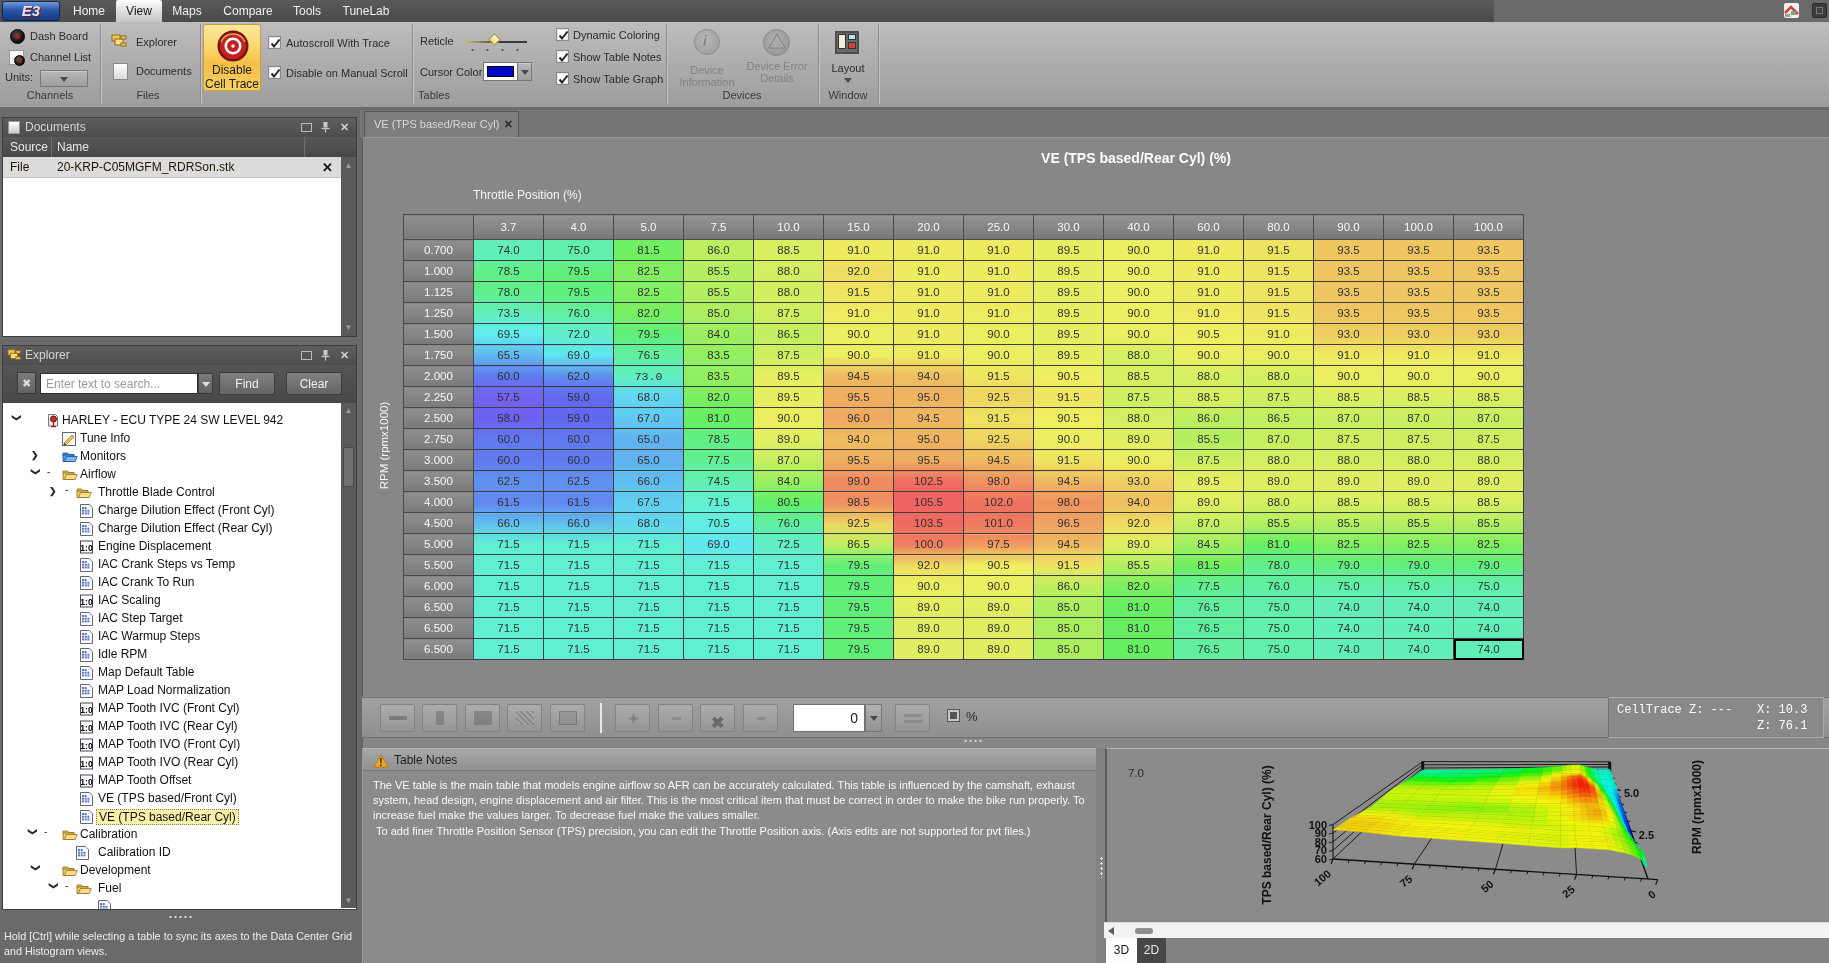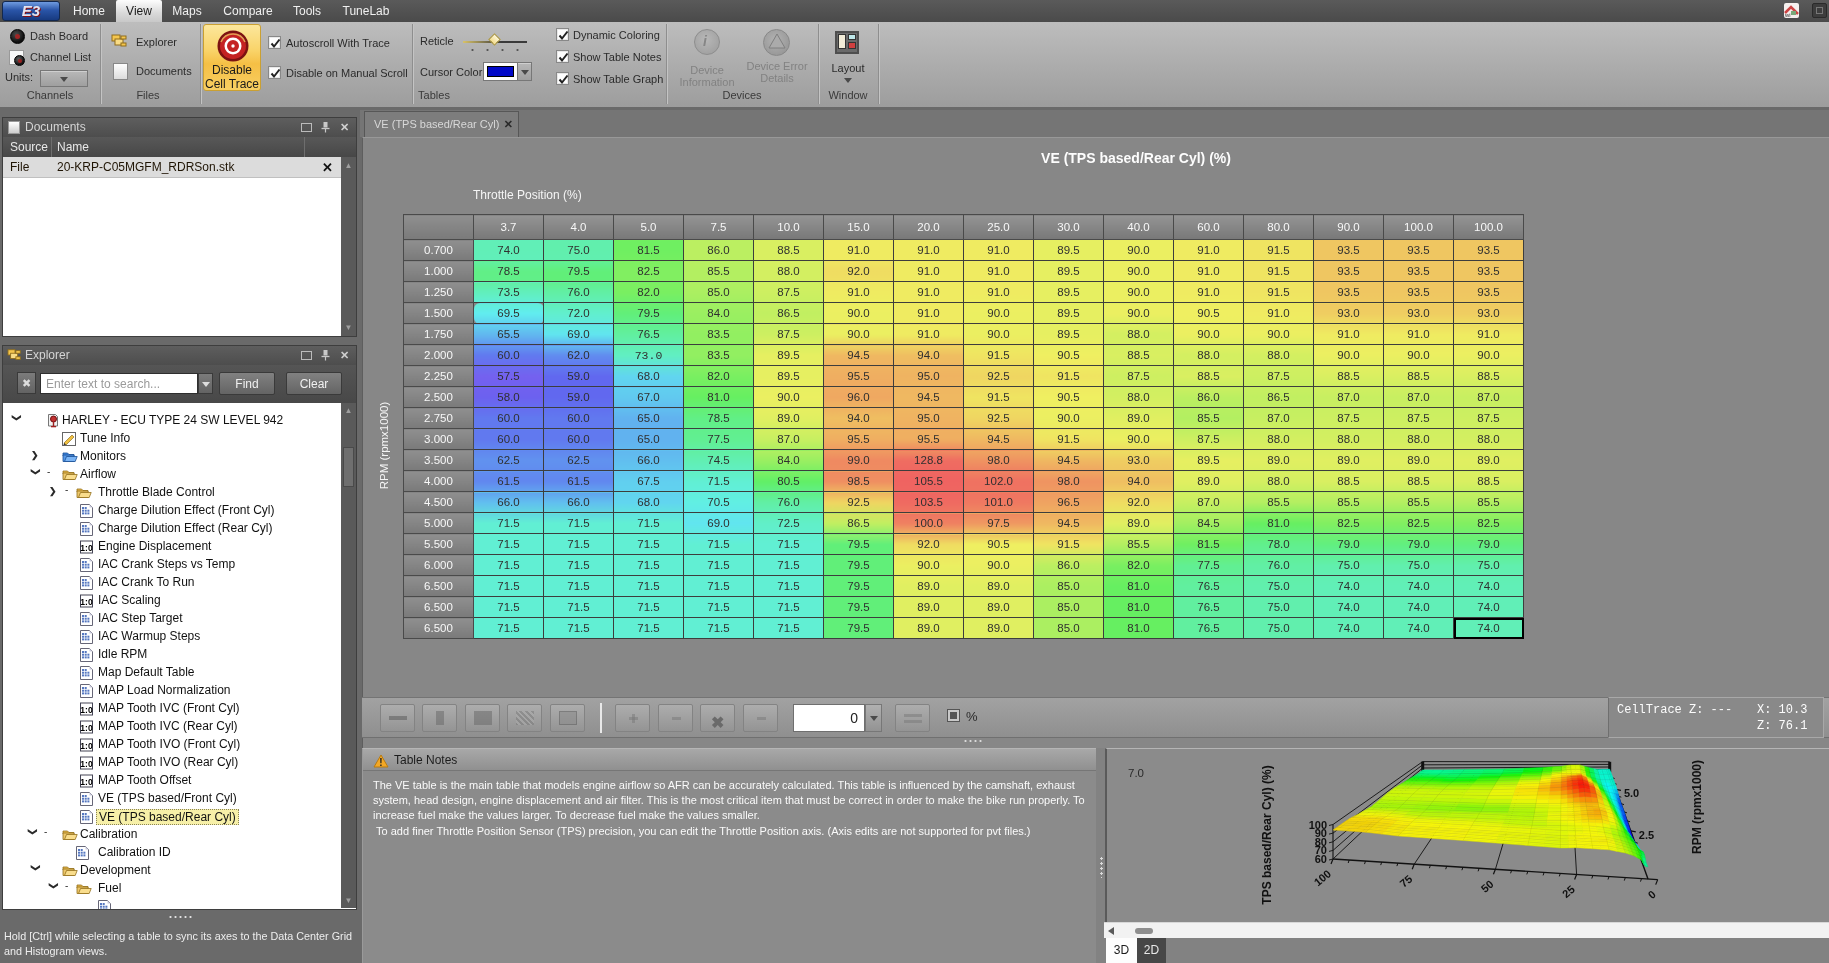--- a/index.html
+++ b/index.html
@@ -1,18 +1,18 @@
 <!DOCTYPE html>
 <html><head><meta charset="utf-8"><style>
 *{margin:0;padding:0;box-sizing:border-box}
 html,body{width:1829px;height:963px;overflow:hidden;font-family:"Liberation Sans",sans-serif}
 #root{position:relative;width:1829px;height:963px;background:#6a6a6a}
 .abs{position:absolute}
 
-#titlebar{position:absolute;left:0;top:0;width:1829px;height:22px;background:linear-gradient(180deg,#5a5a5a,#4a4a4a)}
+#titlebar{position:absolute;left:0;top:0;width:1494px;height:22px;background:linear-gradient(180deg,#5a5a5a,#4a4a4a)}
 #logo{position:absolute;left:2px;top:1px;width:58px;height:20px;background:linear-gradient(180deg,#6f9be0,#2a55a8 45%,#173a80);border-radius:3px;border:1px solid #12284f;color:#e3e3ef;font-weight:bold;font-style:italic;font-size:15px;text-align:center;line-height:18px;text-shadow:1px 1px 0 #8a1010}
 .ttab{position:absolute;top:0;height:22px;color:#f0f0f0;font-size:12px;line-height:22px;text-align:center}
 #vtab{position:absolute;left:116px;top:0;width:46px;height:22px;background:linear-gradient(180deg,#fdfdfd,#d9d9d9 60%,#c8c8c8);color:#1a1a1a;font-size:12px;line-height:22px;text-align:center;border-radius:2px 2px 0 0}
 .tico{position:absolute;top:3px;width:15px;height:15px;border-radius:2px}
 
 #ribbon{position:absolute;left:0;top:22px;width:1829px;height:85px;background:linear-gradient(180deg,#bdbdbd,#ababab 55%,#9d9d9d)}
 .gdiv{position:absolute;top:24px;width:1px;height:80px;background:#8e8e8e;box-shadow:1px 0 0 #c4c4c4}
 .glabel{position:absolute;top:89px;font-size:11px;color:#3a3a3a;text-align:center}
 .rtext{position:absolute;font-size:11px;color:#2b2b2b;white-space:nowrap}
 .cb{position:absolute;width:13px;height:13px;background:#fdfdfd;border:1px solid #888;box-shadow:0 0 0 1px #e8e8e8 inset}
@@ -664,40 +664,58 @@
           <td style="background:linear-gradient(180deg,#efeb61 0%,#efeb61 50%,#efeb61 100%);">91.0</td>
           <td style="background:linear-gradient(180deg,#e6ef61 0%,#e6ef61 50%,#e6ef61 100%);">89.5</td>
           <td style="background:linear-gradient(180deg,#ebef61 0%,#ebef61 50%,#ebef61 100%);">90.0</td>
           <td style="background:linear-gradient(180deg,#efeb61 0%,#efeb61 50%,#efeb61 100%);">91.0</td>
           <td style="background:linear-gradient(180deg,#efe461 0%,#efe461 50%,#efe461 100%);">91.5</td>
           <td style="background:linear-gradient(180deg,#efc661 0%,#efc661 50%,#efc661 100%);">93.5</td>
           <td style="background:linear-gradient(180deg,#efc661 0%,#efc661 50%,#efc661 100%);">93.5</td>
           <td style="background:linear-gradient(180deg,#efc661 0%,#efc661 50%,#efc661 100%);">93.5</td>
         </tr>
 <tr>
+          <td class="rh">1.125</td>
+          <td style="background:linear-gradient(180deg,#61ef89 0%,#61ef8c 50%,#61efa4 100%);">78.0</td>
+          <td style="background:linear-gradient(180deg,#61ef79 0%,#61ef79 50%,#61ef8e 100%);">79.5</td>
+          <td style="background:linear-gradient(180deg,#81ef61 0%,#81ef61 50%,#7def61 100%);">82.5</td>
+          <td style="background:linear-gradient(180deg,#b3ef61 0%,#b3ef61 50%,#afef61 100%);">85.5</td>
+          <td style="background:linear-gradient(180deg,#d3ef61 0%,#d3ef61 50%,#d0ef61 100%);">88.0</td>
+          <td style="background:linear-gradient(180deg,#efe061 0%,#efe461 50%,#efe861 100%);">91.5</td>
+          <td style="background:linear-gradient(180deg,#efeb61 0%,#efeb61 50%,#efeb61 100%);">91.0</td>
+          <td style="background:linear-gradient(180deg,#efeb61 0%,#efeb61 50%,#efeb61 100%);">91.0</td>
+          <td style="background:linear-gradient(180deg,#e6ef61 0%,#e6ef61 50%,#e6ef61 100%);">89.5</td>
+          <td style="background:linear-gradient(180deg,#ebef61 0%,#ebef61 50%,#ebef61 100%);">90.0</td>
+          <td style="background:linear-gradient(180deg,#efeb61 0%,#efeb61 50%,#efeb61 100%);">91.0</td>
+          <td style="background:linear-gradient(180deg,#efe461 0%,#efe461 50%,#efe461 100%);">91.5</td>
+          <td style="background:linear-gradient(180deg,#efc661 0%,#efc661 50%,#efc661 100%);">93.5</td>
+          <td style="background:linear-gradient(180deg,#efc661 0%,#efc661 50%,#efc661 100%);">93.5</td>
+          <td style="background:linear-gradient(180deg,#efc661 0%,#efc661 50%,#efc661 100%);">93.5</td>
+        </tr>
+<tr>
           <td class="rh">1.250</td>
           <td style="background:linear-gradient(180deg,#61efa4 0%,#61efbc 50%,#61eed6 100%);">73.5</td>
           <td style="background:linear-gradient(180deg,#61ef8e 0%,#61efa4 50%,#61efb8 100%);">76.0</td>
           <td style="background:linear-gradient(180deg,#7def61 0%,#79ef61 50%,#6def6d 100%);">82.0</td>
           <td style="background:linear-gradient(180deg,#afef61 0%,#abef61 50%,#a2ef61 100%);">85.0</td>
           <td style="background:linear-gradient(180deg,#d0ef61 0%,#cdef61 50%,#c7ef61 100%);">87.5</td>
           <td style="background:linear-gradient(180deg,#efe861 0%,#efeb61 50%,#eded61 100%);">91.0</td>
           <td style="background:linear-gradient(180deg,#efeb61 0%,#efeb61 50%,#efeb61 100%);">91.0</td>
           <td style="background:linear-gradient(180deg,#efeb61 0%,#efeb61 50%,#eded61 100%);">91.0</td>
           <td style="background:linear-gradient(180deg,#e6ef61 0%,#e6ef61 50%,#e6ef61 100%);">89.5</td>
           <td style="background:linear-gradient(180deg,#ebef61 0%,#ebef61 50%,#ebef61 100%);">90.0</td>
           <td style="background:linear-gradient(180deg,#efeb61 0%,#efeb61 50%,#efed61 100%);">91.0</td>
           <td style="background:linear-gradient(180deg,#efe461 0%,#efe461 50%,#efe861 100%);">91.5</td>
           <td style="background:linear-gradient(180deg,#efc661 0%,#efc661 50%,#efca61 100%);">93.5</td>
           <td style="background:linear-gradient(180deg,#efc661 0%,#efc661 50%,#efca61 100%);">93.5</td>
           <td style="background:linear-gradient(180deg,#efc661 0%,#efc661 50%,#efca61 100%);">93.5</td>
         </tr>
 <tr>
           <td class="rh">1.500</td>
-          <td style="background:linear-gradient(180deg,#61eed6 0%,#61edef 50%,#61d2ef 100%);border-radius:6px;">69.5</td>
+          <td style="background:linear-gradient(180deg,#61eed6 0%,#61edef 50%,#61d2ef 100%);">69.5</td>
           <td style="background:linear-gradient(180deg,#61efb8 0%,#61efcd 50%,#61eade 100%);">72.0</td>
           <td style="background:linear-gradient(180deg,#6def6d 0%,#61ef79 50%,#61ef8c 100%);">79.5</td>
           <td style="background:linear-gradient(180deg,#a2ef61 0%,#9aef61 50%,#96ef61 100%);">84.0</td>
           <td style="background:linear-gradient(180deg,#c7ef61 0%,#c1ef61 50%,#c7ef61 100%);">86.5</td>
           <td style="background:linear-gradient(180deg,#eded61 0%,#ebef61 50%,#ebef61 100%);">90.0</td>
           <td style="background:linear-gradient(180deg,#efeb61 0%,#efeb61 50%,#efeb61 100%);">91.0</td>
           <td style="background:linear-gradient(180deg,#eded61 0%,#ebef61 50%,#ebef61 100%);">90.0</td>
           <td style="background:linear-gradient(180deg,#e6ef61 0%,#e6ef61 50%,#e6ef61 100%);">89.5</td>
           <td style="background:linear-gradient(180deg,#ebef61 0%,#ebef61 50%,#dfef61 100%);">90.0</td>
           <td style="background:linear-gradient(180deg,#efed61 0%,#efef61 50%,#edef61 100%);">90.5</td>
@@ -815,21 +833,21 @@
           <td style="background:linear-gradient(180deg,#d0ef61 0%,#d3ef61 50%,#daef61 100%);">88.0</td>
         </tr>
 <tr>
           <td class="rh">3.500</td>
           <td style="background:linear-gradient(180deg,#6186ef 0%,#6192ef 50%,#618cef 100%);">62.5</td>
           <td style="background:linear-gradient(180deg,#6186ef 0%,#6192ef 50%,#618cef 100%);">62.5</td>
           <td style="background:linear-gradient(180deg,#61b8ef 0%,#61beef 50%,#61c6ef 100%);">66.0</td>
           <td style="background:linear-gradient(180deg,#61efa2 0%,#61efb2 50%,#61efc2 100%);">74.5</td>
           <td style="background:linear-gradient(180deg,#b0ef61 0%,#9aef61 50%,#7eef64 100%);">84.0</td>
           <td style="background:linear-gradient(180deg,#ef9c61 0%,#ef8961 50%,#ef8c61 100%);">99.0</td>
-          <td style="background:linear-gradient(180deg,#ef8e61 0%,#ef6d61 50%,#ef6861 100%);">128.8</td>
+          <td style="background:linear-gradient(180deg,#ef8e61 0%,#ef6d61 50%,#ef6861 100%);">102.5</td>
           <td style="background:linear-gradient(180deg,#efa661 0%,#ef9361 50%,#ef8261 100%);">98.0</td>
           <td style="background:linear-gradient(180deg,#efce61 0%,#efb861 50%,#efa661 100%);">94.5</td>
           <td style="background:linear-gradient(180deg,#edde61 0%,#efcd61 50%,#efc661 100%);">93.0</td>
           <td style="background:linear-gradient(180deg,#daef61 0%,#e6ef61 50%,#e3ef61 100%);">89.5</td>
           <td style="background:linear-gradient(180deg,#daef61 0%,#e0ef61 50%,#daef61 100%);">89.0</td>
           <td style="background:linear-gradient(180deg,#daef61 0%,#e0ef61 50%,#dcef61 100%);">89.0</td>
           <td style="background:linear-gradient(180deg,#daef61 0%,#e0ef61 50%,#dcef61 100%);">89.0</td>
           <td style="background:linear-gradient(180deg,#daef61 0%,#e0ef61 50%,#dcef61 100%);">89.0</td>
         </tr>
 <tr>

